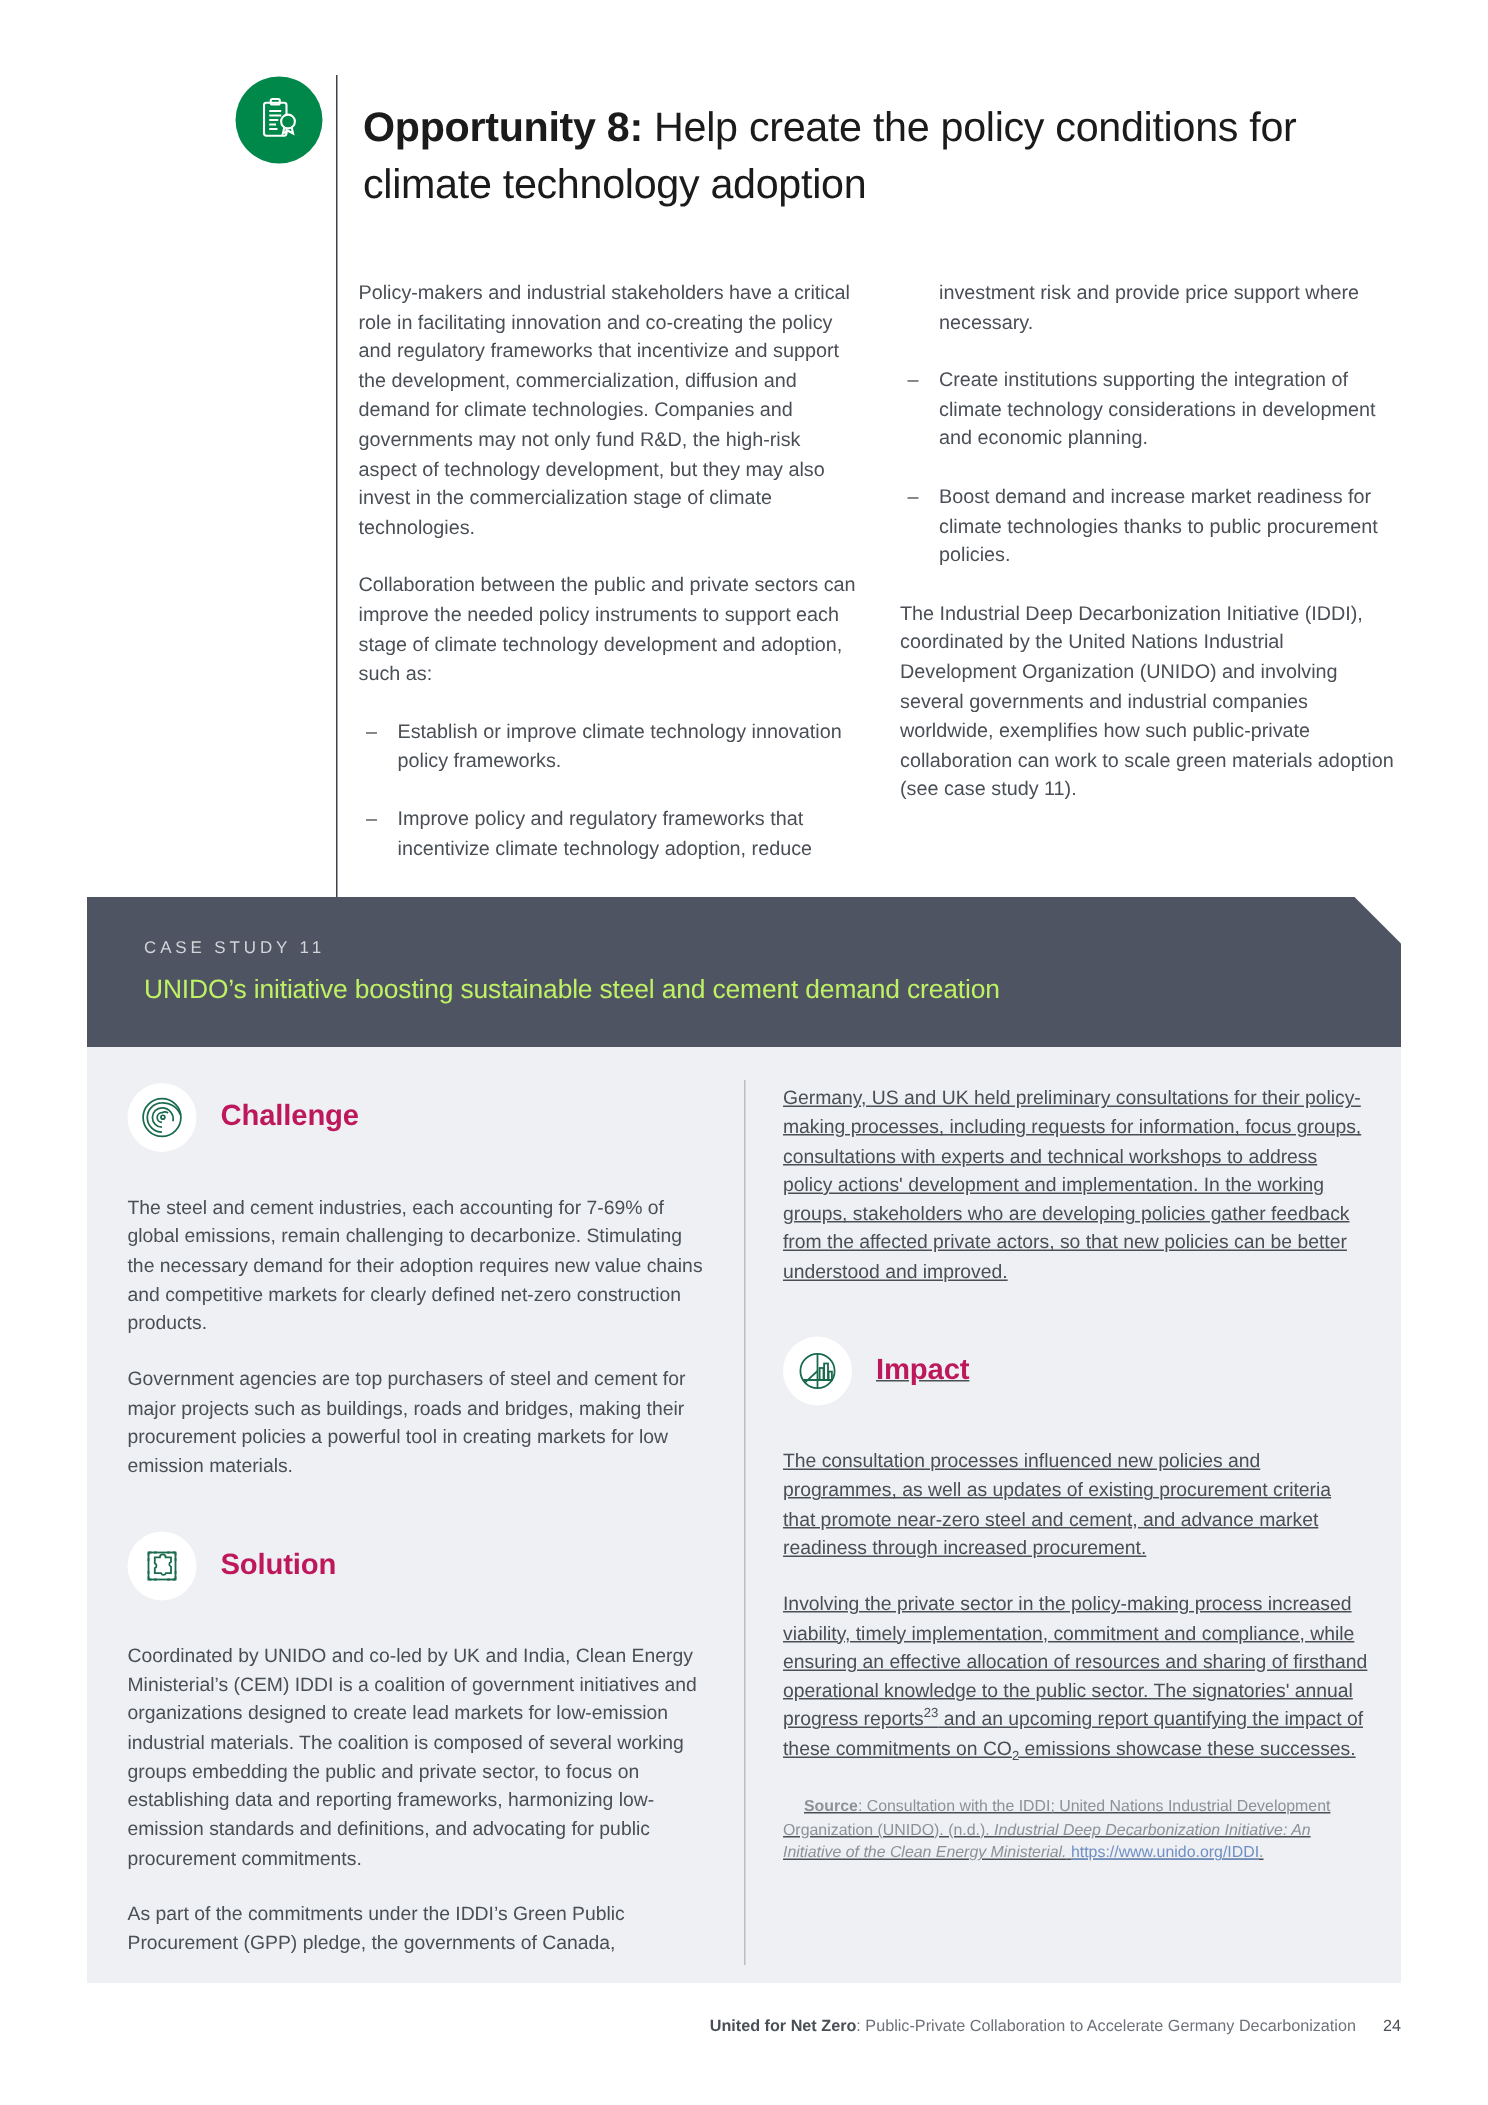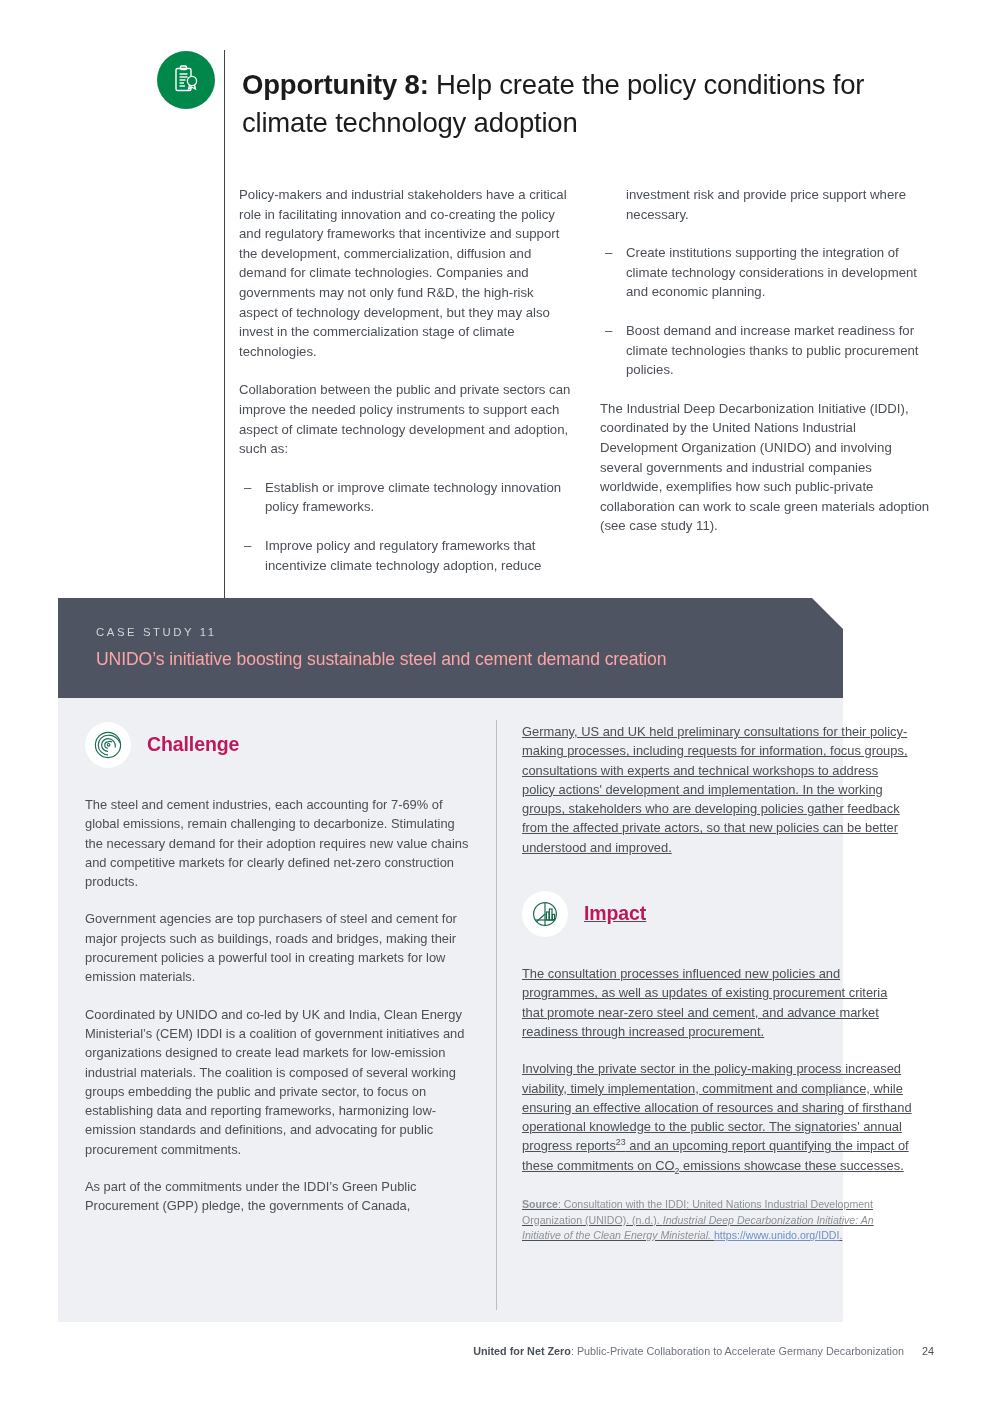--- a/index.html
+++ b/index.html
@@ -77,40 +77,40 @@
   .dash-item .dash {
     position: absolute;
     left: 5px; top: 0;
   }
   .dash-cont { padding-left: 26px; margin-bottom: 19px; }
 
   
   .case-study {
     position: absolute;
     left: 58px; top: 598px;
-    width: 785px;
+    width: 876px;
   }
   .cs-header {
     position: relative;
     background: #4f5462;
     height: 100px;
     box-sizing: border-box;
     padding: 28px 0 0 38px;
     clip-path: polygon(0 0, calc(100% - 31px) 0, 100% 31px, 100% 100%, 0 100%);
   }
   .cs-kicker {
     font-size: 11.3px;
     letter-spacing: 2.6px;
     color: #d2d5da;
     font-weight: 400;
     margin-bottom: 11px;
   }
   .cs-title {
     font-size: 17.6px;
-    color: #fca5a5;
+    color: #bef264;
     font-weight: 400;
     letter-spacing: -0.1px;
   }
   .cs-body {
     position: relative;
     background: #eef0f3;
     min-height: 624px;
     box-sizing: border-box;
     padding: 0;
   }
@@ -154,21 +154,21 @@
     color: #be185d;
     letter-spacing: -0.1px;
   }
 
   .source-note {
     font-size: 10.6px;
     line-height: 15.6px;
     color: #8d9299;
     margin-top: 22px;
   }
-  .source-note .lbl { font-weight: 700; }
+  .source-note .lbl { font-weight: 700; margin-left: 14px; }
   .source-note i { font-style: italic; }
   .source-link { color: #6f8fc4; text-decoration: underline; }
 
   sup { font-size: 0.68em; vertical-align: super; line-height: 0; }
   sub { font-size: 0.68em; vertical-align: sub; line-height: 0; }
 
   
   .page-footer {
     position: absolute;
     left: 0; top: 1345px;
@@ -200,21 +200,21 @@
       <path d="M20.6 21.6 L19.6 26 L23 24.2 L26.4 26 L25.4 21.6"></path>
     </svg>
   </div>
 
   <div class="header-rule"></div>
 
   <h1 class="header-title"><b>Opportunity 8:</b><span> Help create the policy conditions for climate technology adoption</span></h1>
 
   <div class="body-col left">
     <p>Policy-makers and industrial stakeholders have a critical role in facilitating innovation and co-creating the policy and regulatory frameworks that incentivize and support the development, commercialization, diffusion and demand for climate technologies. Companies and governments may not only fund R&amp;D, the high-risk aspect of technology development, but they may also invest in the commercialization stage of climate technologies.</p>
-    <p>Collaboration between the public and private sectors can improve the needed policy instruments to support each aspect of climate technology development and adoption, such as:</p>
+    <p>Collaboration between the public and private sectors can improve the needed policy instruments to support each stage of climate technology development and adoption, such as:</p>
     <ul class="dash-list">
       <li class="dash-item">
         <span class="dash">–</span>
         <span>Establish or improve climate technology innovation policy frameworks.</span>
       </li>
       <li class="dash-item">
         <span class="dash">–</span>
         <span>Improve policy and regulatory frameworks that incentivize climate technology adoption, reduce</span>
       </li>
     </ul>
@@ -257,20 +257,33 @@
             <path d="M19.1 12 A4.2 4.2 0 0 0 15 11.8 A3.2 3.2 0 0 0 11.8 15 A3.2 3.2 0 0 0 15 18.2"></path>
             <circle cx="15.6" cy="14.8" r="1.3"></circle>
           </svg>
         </span>
         <span class="sec-label">Challenge</span>
       </div>
 
       <p>The steel and cement industries, each accounting for 7-69% of global emissions, remain challenging to decarbonize. Stimulating the necessary demand for their adoption requires new value chains and competitive markets for clearly defined net-zero construction products.</p>
       <p>Government agencies are top purchasers of steel and cement for major projects such as buildings, roads and bridges, making their procurement policies a powerful tool in creating markets for low emission materials.</p>
 
+      <div class="section-head spaced">
+        <span class="sec-icon">
+          <svg width="30" height="30" viewBox="0 0 30 30" fill="none" stroke="#1a6b4d" stroke-width="1.2">
+            <path d="M6 6 h6 M6 6 v6" stroke-dasharray="2 1.6"></path>
+            <path d="M24 6 h-6 M24 6 v6" stroke-dasharray="2 1.6"></path>
+            <path d="M6 24 h6 M6 24 v-6" stroke-dasharray="2 1.6"></path>
+            <path d="M24 24 h-6 M24 24 v-6" stroke-dasharray="2 1.6"></path>
+            <rect x="6" y="6" width="18" height="18"></rect>
+            <path d="M13.6 9.2 h-3.4 v4 a1.7 1.7 0 0 1 0 3.2 v3.4 h4.2 a1.7 1.7 0 0 0 3.2 0 h3.4 v-4.3 a1.7 1.7 0 0 1 0-3.2 v-3.1 h-3.6 a1.7 1.7 0 0 0-3.8 0 z"></path>
+          </svg>
+        </span>
+        <span class="sec-label">Solution</span>
+      </div>
 
       <p>Coordinated by UNIDO and co-led by UK and India, Clean Energy Ministerial’s (CEM) IDDI is a coalition of government initiatives and organizations designed to create lead markets for low-emission industrial materials. The coalition is composed of several working groups embedding the public and private sector, to focus on establishing data and reporting frameworks, harmonizing low-emission standards and definitions, and advocating for public procurement commitments.</p>
       <p>As part of the commitments under the IDDI’s Green Public Procurement (GPP) pledge, the governments of Canada,</p>
     </div>
 
     <div class="cs-col right">
 
       <p>Germany, US and UK held preliminary consultations for their policy-making processes, including requests for information, focus groups, consultations with experts and technical workshops to address policy actions' development and implementation. In the working groups, stakeholders who are developing policies gather feedback from the affected private actors, so that new policies can be better understood and improved.</p>
 
       <div class="section-head spaced">

